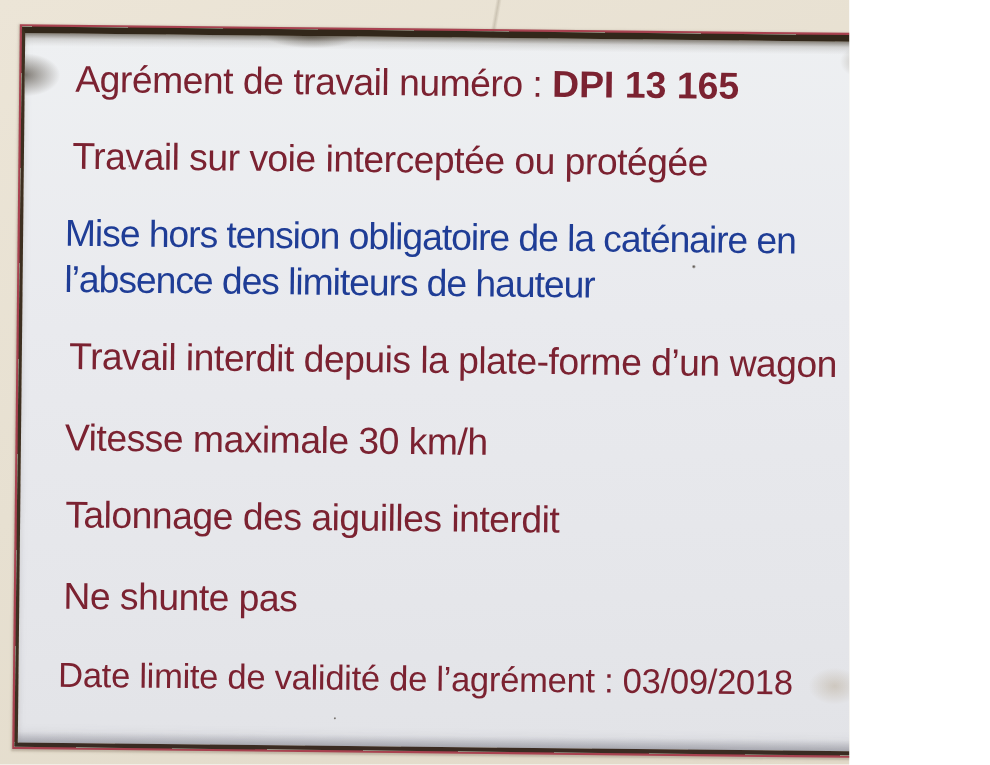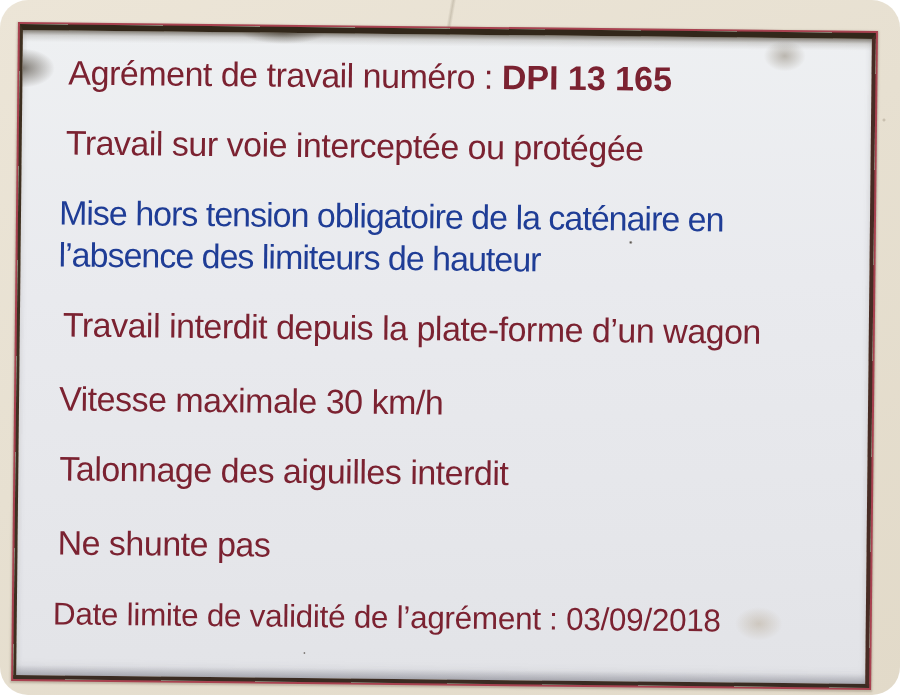--- a/index.html
+++ b/index.html
@@ -2,24 +2,23 @@
 <html><head>
 <meta charset="utf-8">
 <style>
   html, body { margin: 0; padding: 0; }
   body {
     width: 900px; height: 695px; overflow: hidden;
     font-family: "Liberation Sans", sans-serif;
     -webkit-font-smoothing: antialiased;
   }
   .wall {
-    position: relative; width: 900px; height: 695px;
+    position: relative; width: 772px; height: 695px;
     background: linear-gradient(155deg, #ece5d7 0%, #e7e0d1 45%, #e2dac9 100%);
     overflow: hidden;
-    border-radius: 28px;
   }
   
   .wall::before {
     content: ""; position: absolute; inset: 0; pointer-events: none;
     background:
       linear-gradient(100deg, transparent 49.7%, rgba(150,140,120,0.35) 50%, transparent 50.3%) 0 0 / 900px 40px no-repeat,
       radial-gradient(circle 3px at 884px 120px, rgba(120,105,85,0.4), transparent 70%);
   }
   .sign {
     position: absolute; left: 20px; top: 24px;

